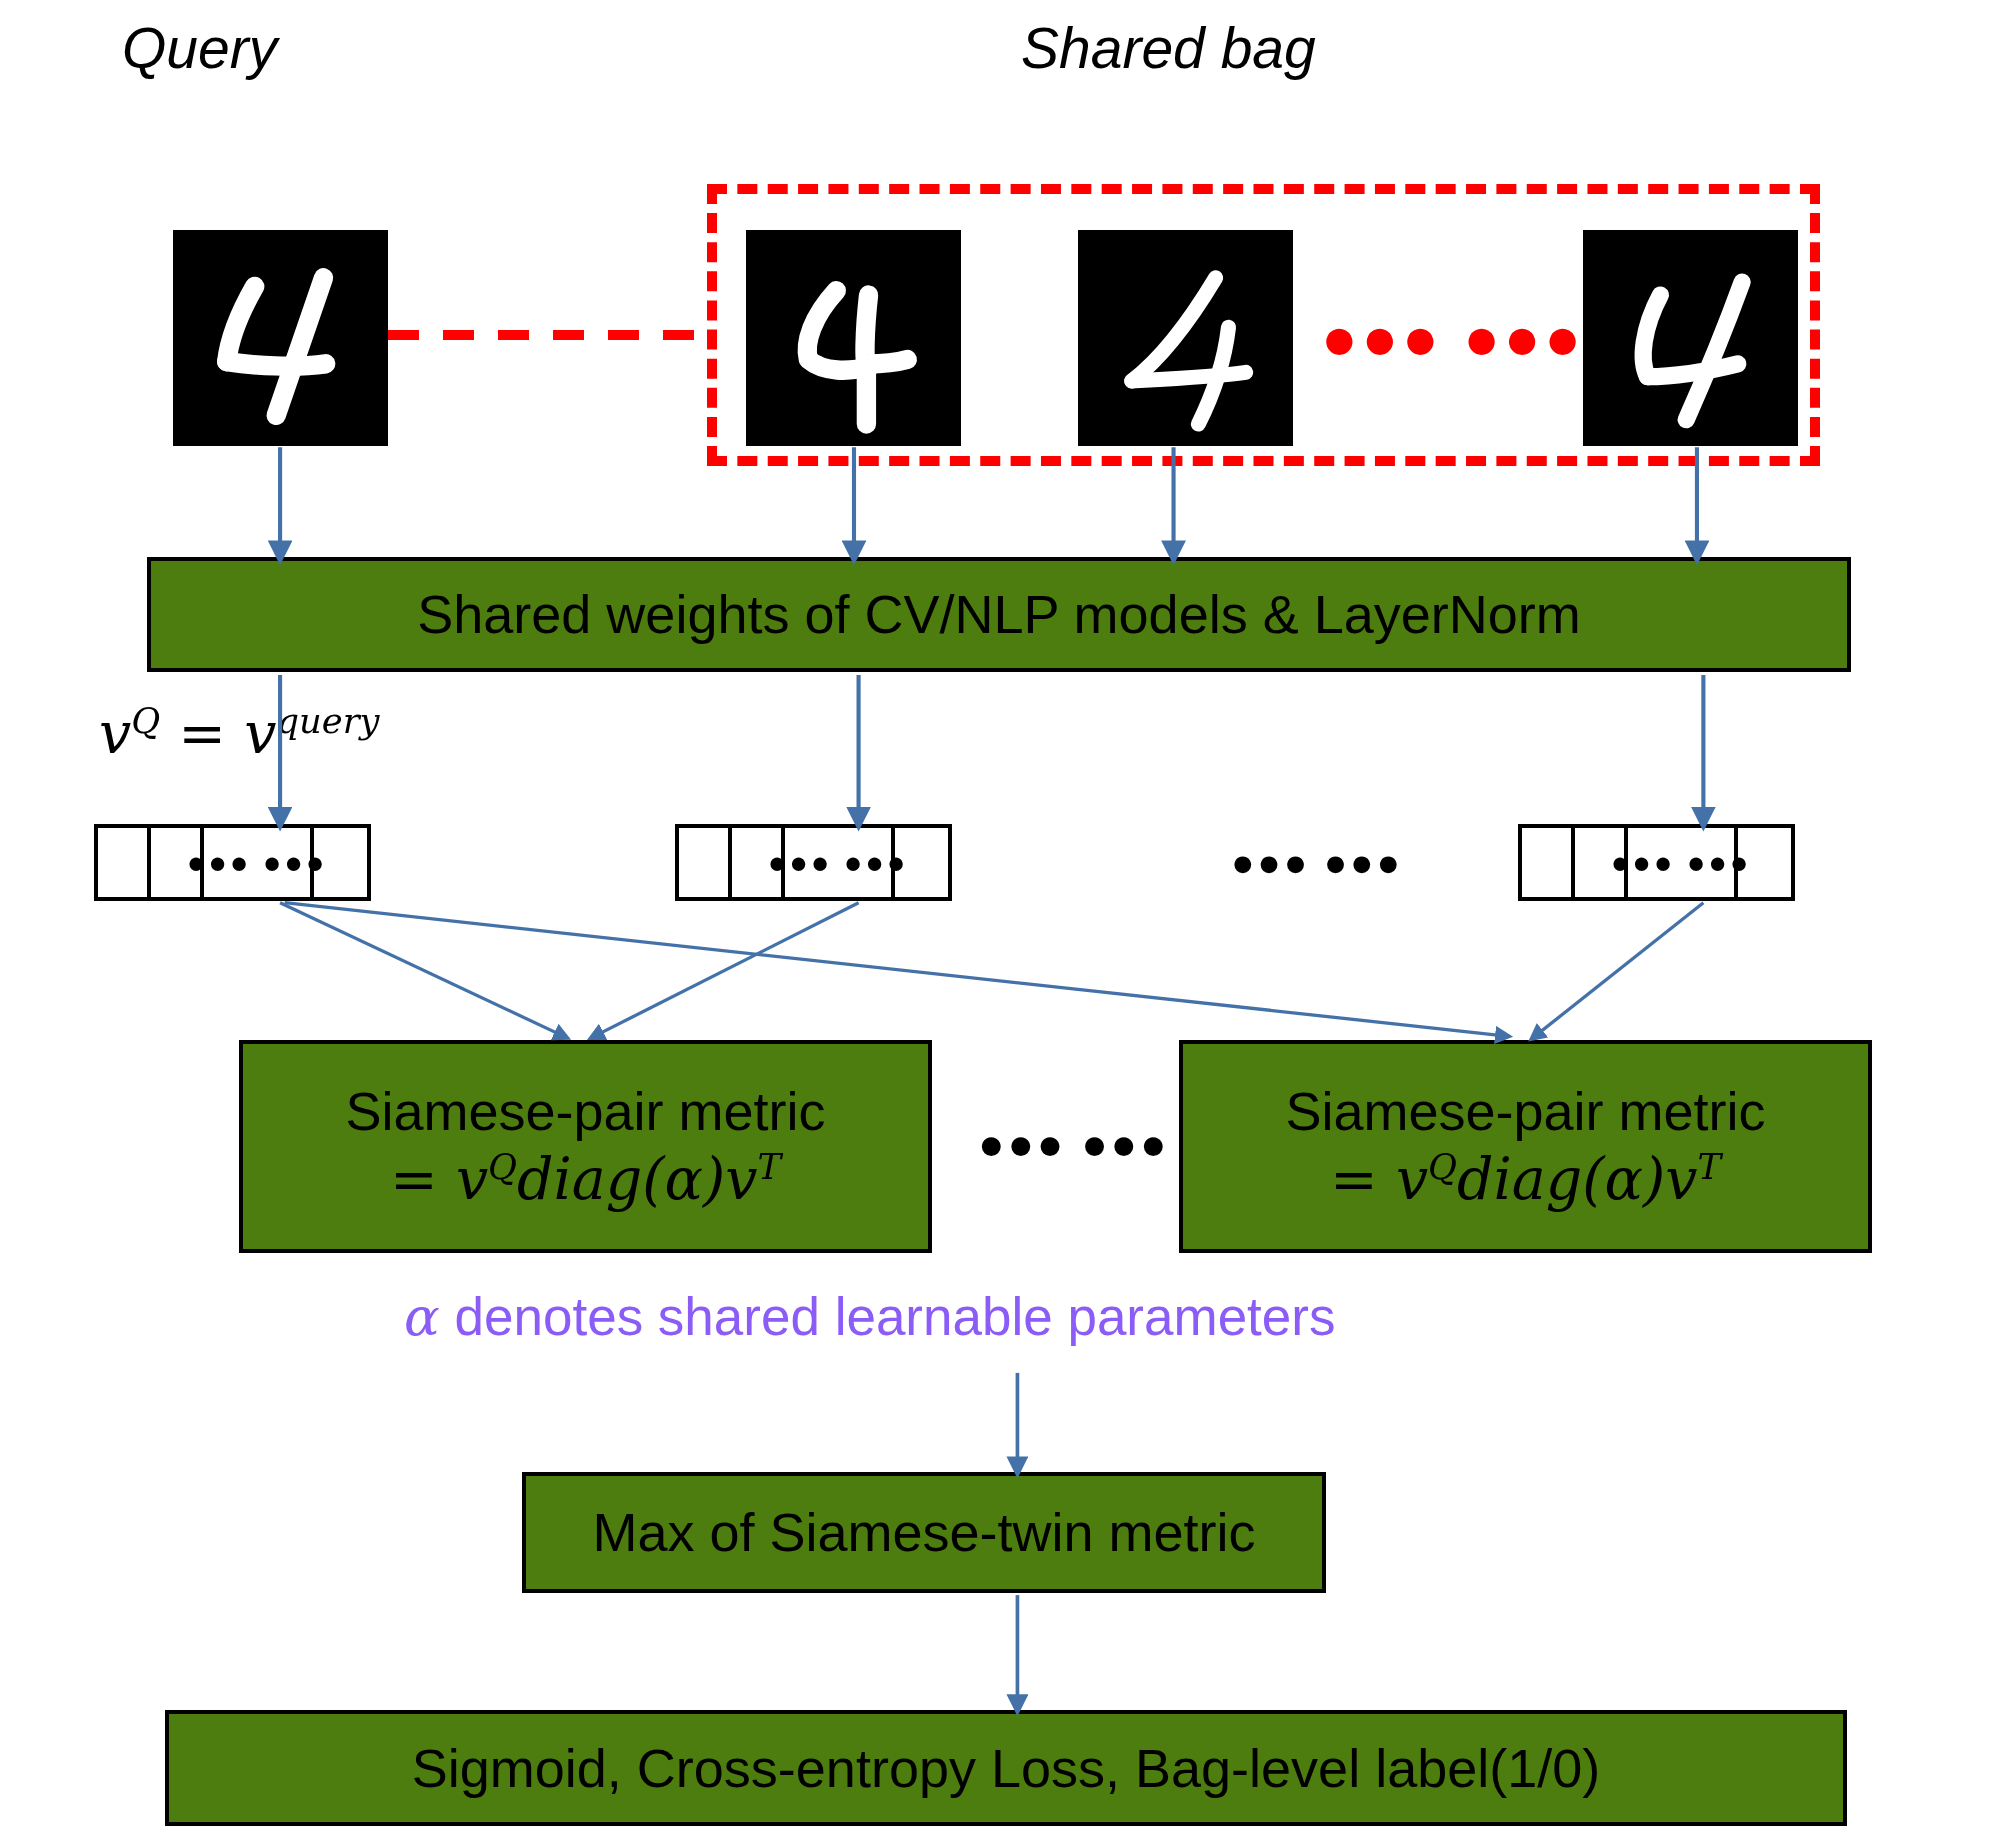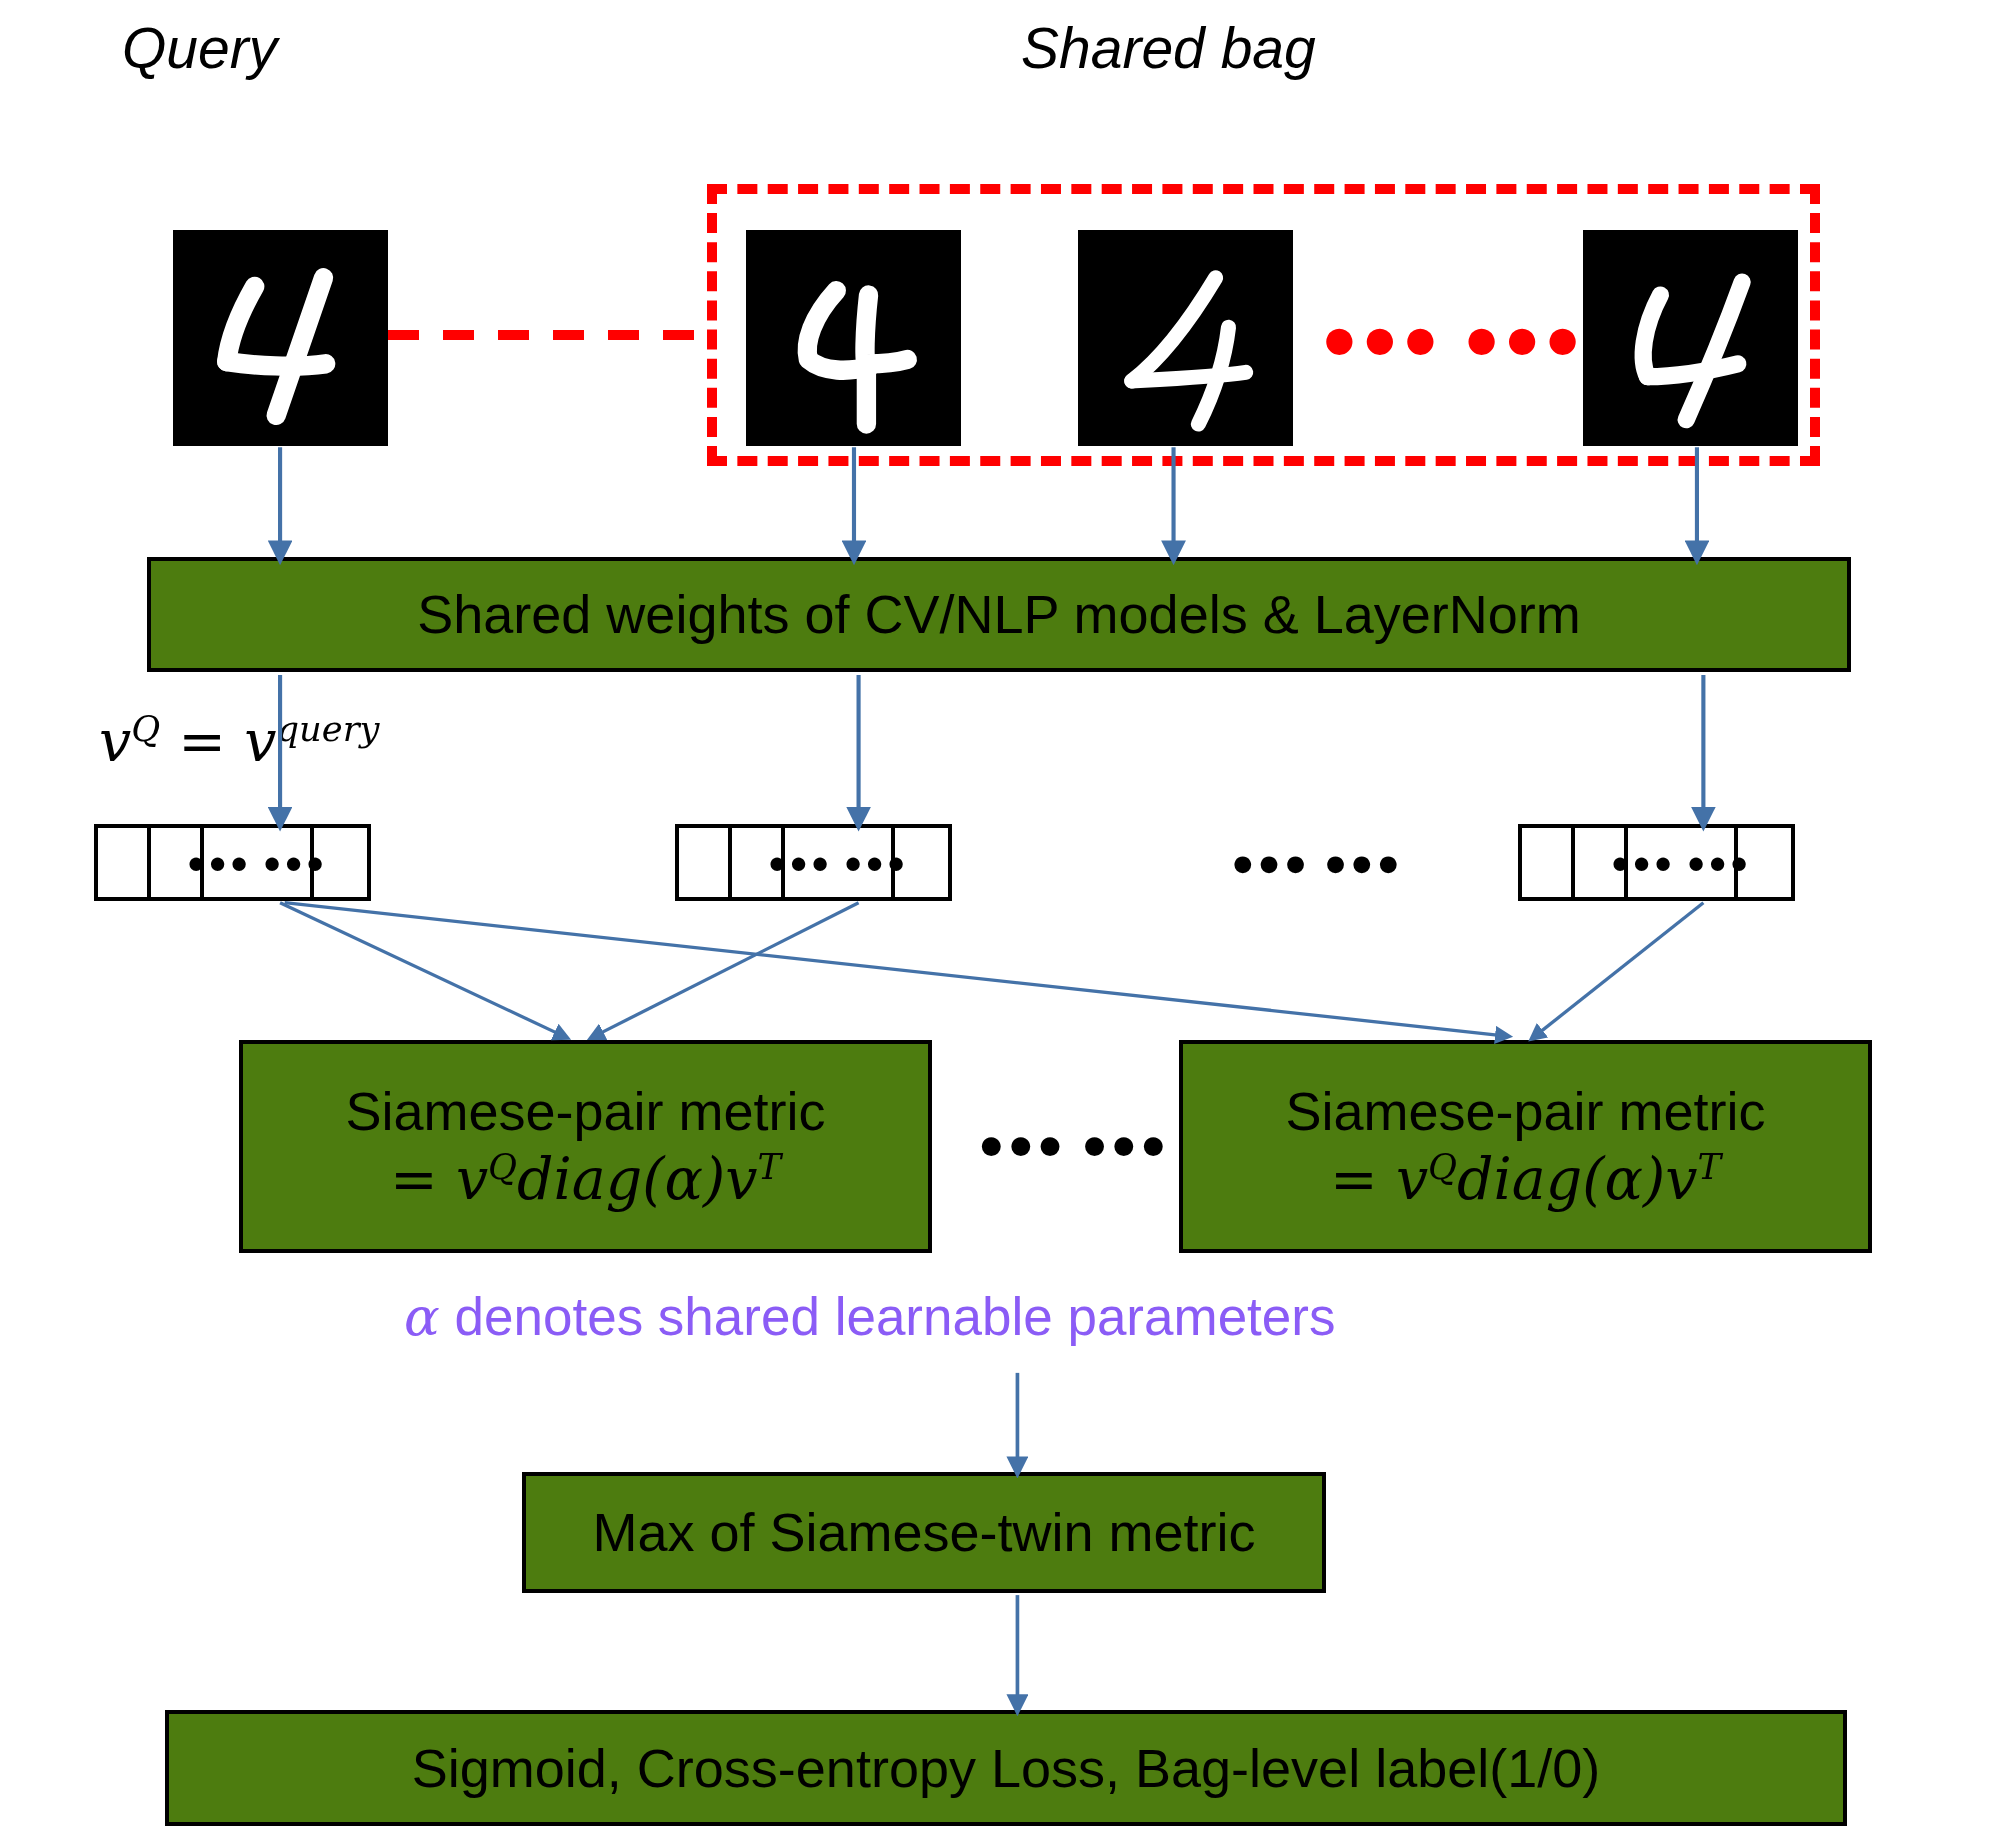--- a/index.html
+++ b/index.html
@@ -199,21 +199,21 @@
       </g>
     </svg>
   </div>
 
   <div class="abs red-dots" style="left:1321px; top:308px;">●●● ●●●</div>
 
   <div class="abs rbox" style="left:147px; top:557px; width:1704px; height:115px;">
     <span class="rbox-label">Shared weights of CV/NLP models &amp; LayerNorm</span>
   </div>
 
-  <div class="abs math vq-label" style="left:99px; top:700px;margin-top:8px;">
+  <div class="abs math vq-label" style="left:99px; top:700px;">
     <span>v</span><sup>Q</sup><span> = </span><span>v</span><sup>query</sup>
   </div>
 
   <div class="abs vector" style="left:94px; top:824px;">
     <div class="vcell small"></div>
     <div class="vcell small"></div>
     <div class="vcell wide">
       <span class="dots-black">●●● ●●●</span>
     </div>
     <div class="vcell small"></div>

